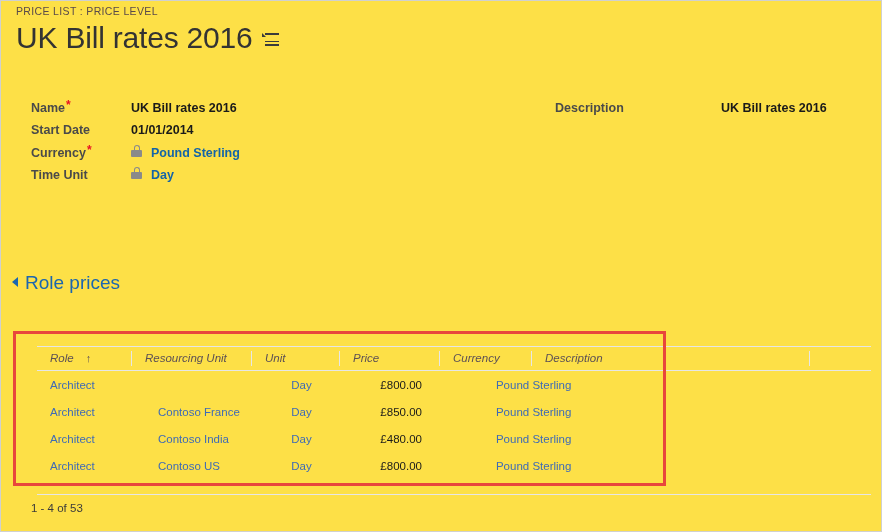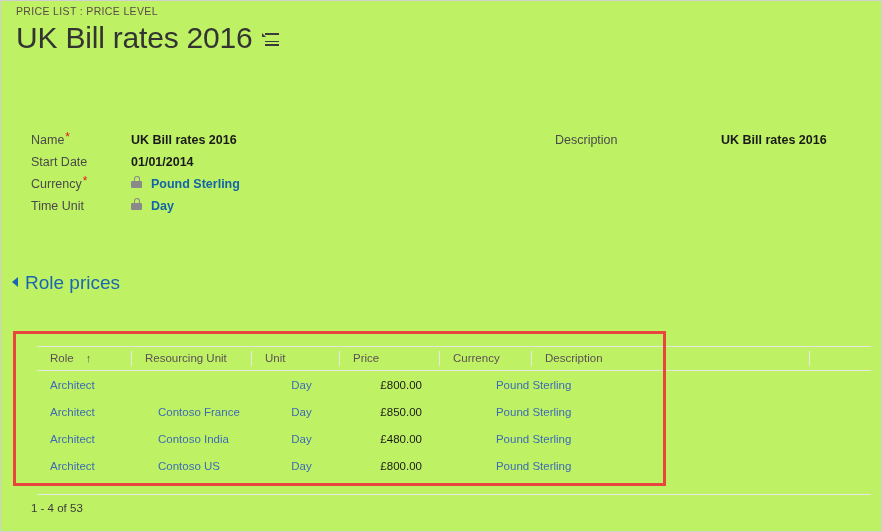--- a/index.html
+++ b/index.html
@@ -8,21 +8,21 @@
     background: #ffffff;
   }
   body {
     font-family: "Liberation Sans", sans-serif;
     -webkit-font-smoothing: antialiased;
   }
   #page {
     position: relative;
     width: 882px;
     height: 532px;
-    background: #bef264;
+    background: #fde047;
     border: 1px solid #d0d0d0;
     box-sizing: border-box;
     overflow: hidden;
   }
 
   
   .breadcrumb {
     position: absolute;
     left: 15px;
     top: 4px;
@@ -97,25 +97,24 @@
   .field-row {
     position: relative;
     height: 22px;
     display: flex;
     align-items: baseline;
   }
   .field-label {
     width: 100px;
     font-size: 12.5px;
     color: #4a4a4a;
-    font-weight: 400;
+    font-weight: 700;
     position: relative;
     white-space: nowrap;
     flex: 0 0 100px;
-    margin-top: 32px;
   }
   .field-label .req {
     color: #e81123;
     font-size: 12px;
     position: relative;
     top: -3px;
     left: 1px;
   }
   .field-value {
     font-size: 12.5px;
@@ -198,20 +197,21 @@
     padding-left: 13px;
     box-sizing: border-box;
     border-left: 1px solid #e6e6e6;
     height: 15px;
     line-height: 15px;
     white-space: nowrap;
     display: flex;
     align-items: center;
     gap: 12px;
     cursor: pointer;
+    font-style: italic;
   }
   .gh-cell:first-child { border-left: none; }
   .sort-arrow {
     font-size: 11px;
     color: #5c5055;
   }
 
   .grid-row {
     display: flex;
     height: 27px;

